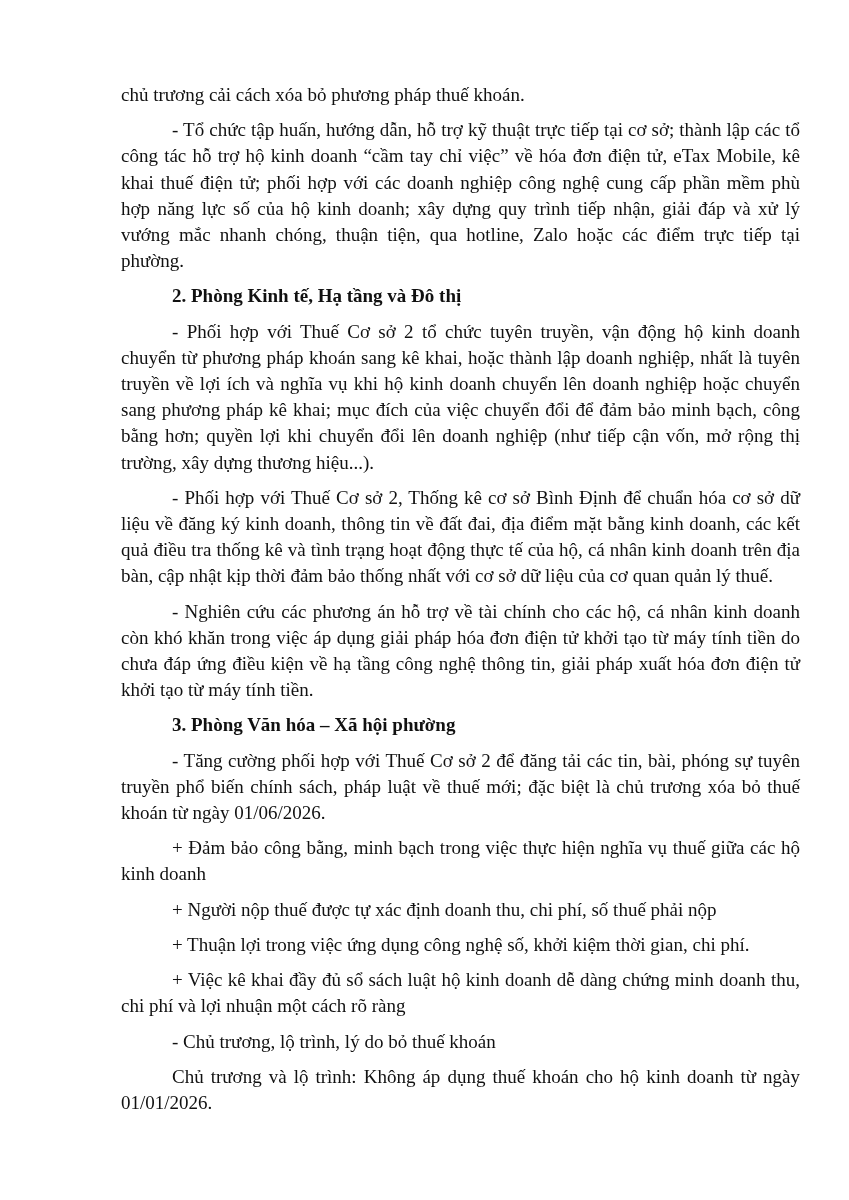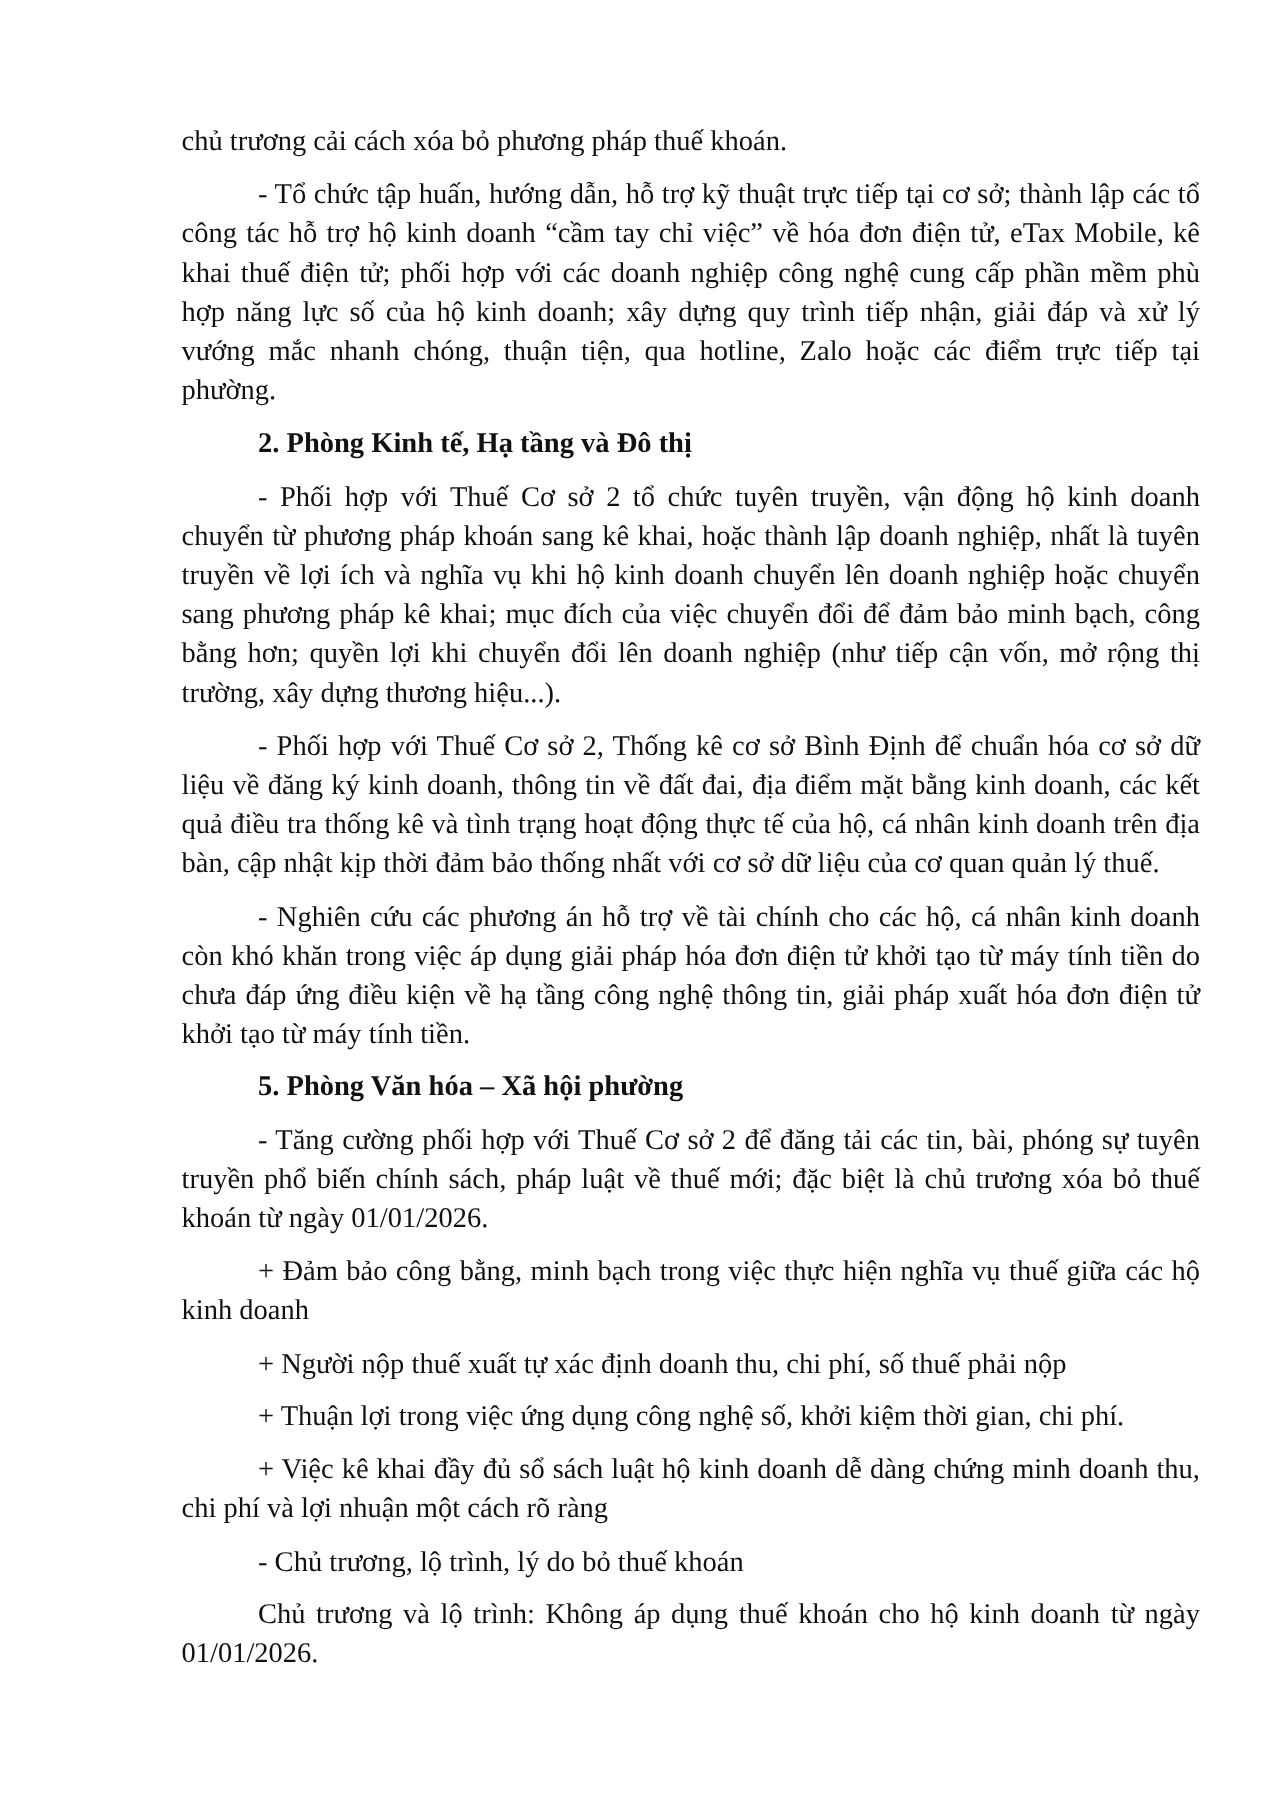--- a/index.html
+++ b/index.html
@@ -26,21 +26,21 @@
 </head>
 <body>
 
 <div class="page">
   <p class="p">chủ trương cải cách xóa bỏ phương pháp thuế khoán.</p>
   <p class="p indent">- Tổ chức tập huấn, hướng dẫn, hỗ trợ kỹ thuật trực tiếp tại cơ sở; thành lập các tổ công tác hỗ trợ hộ kinh doanh “cầm tay chỉ việc” về hóa đơn điện tử, eTax Mobile, kê khai thuế điện tử; phối hợp với các doanh nghiệp công nghệ cung cấp phần mềm phù hợp năng lực số của hộ kinh doanh; xây dựng quy trình tiếp nhận, giải đáp và xử lý vướng mắc nhanh chóng, thuận tiện, qua hotline, Zalo hoặc các điểm trực tiếp tại phường.</p>
   <p class="p heading">2. Phòng Kinh tế, Hạ tầng và Đô thị</p>
   <p class="p indent">- Phối hợp với Thuế Cơ sở 2 tổ chức tuyên truyền, vận động hộ kinh doanh chuyển từ phương pháp khoán sang kê khai, hoặc thành lập doanh nghiệp, nhất là tuyên truyền về lợi ích và nghĩa vụ khi hộ kinh doanh chuyển lên doanh nghiệp hoặc chuyển sang phương pháp kê khai; mục đích của việc chuyển đổi để đảm bảo minh bạch, công bằng hơn; quyền lợi khi chuyển đổi lên doanh nghiệp (như tiếp cận vốn, mở rộng thị trường, xây dựng thương hiệu...).</p>
   <p class="p indent">- Phối hợp với Thuế Cơ sở 2, Thống kê cơ sở Bình Định để chuẩn hóa cơ sở dữ liệu về đăng ký kinh doanh, thông tin về đất đai, địa điểm mặt bằng kinh doanh, các kết quả điều tra thống kê và tình trạng hoạt động thực tế của hộ, cá nhân kinh doanh trên địa bàn, cập nhật kịp thời đảm bảo thống nhất với cơ sở dữ liệu của cơ quan quản lý thuế.</p>
   <p class="p indent">- Nghiên cứu các phương án hỗ trợ về tài chính cho các hộ, cá nhân kinh doanh còn khó khăn trong việc áp dụng giải pháp hóa đơn điện tử khởi tạo từ máy tính tiền do chưa đáp ứng điều kiện về hạ tầng công nghệ thông tin, giải pháp xuất hóa đơn điện tử khởi tạo từ máy tính tiền.</p>
-  <p class="p heading">5. Phòng Văn hóa – Xã hội phường</p>
-  <p class="p indent">- Tăng cường phối hợp với Thuế Cơ sở 2 để đăng tải các tin, bài, phóng sự tuyên truyền phổ biến chính sách, pháp luật về thuế mới; đặc biệt là chủ trương xóa bỏ thuế khoán từ ngày 01/01/2026.</p>
+  <p class="p heading">3. Phòng Văn hóa – Xã hội phường</p>
+  <p class="p indent">- Tăng cường phối hợp với Thuế Cơ sở 2 để đăng tải các tin, bài, phóng sự tuyên truyền phổ biến chính sách, pháp luật về thuế mới; đặc biệt là chủ trương xóa bỏ thuế khoán từ ngày 01/06/2026.</p>
   <p class="p indent it">+ Đảm bảo công bằng, minh bạch trong việc thực hiện nghĩa vụ thuế giữa các hộ kinh doanh</p>
-  <p class="p indent it">+ Người nộp thuế xuất tự xác định doanh thu, chi phí, số thuế phải nộp</p>
+  <p class="p indent it">+ Người nộp thuế được tự xác định doanh thu, chi phí, số thuế phải nộp</p>
   <p class="p indent it">+ Thuận lợi trong việc ứng dụng công nghệ số, khởi kiệm thời gian, chi phí.</p>
   <p class="p indent it">+  Việc kê khai đầy đủ sổ sách luật hộ kinh doanh dễ dàng chứng minh doanh thu, chi phí và lợi nhuận một cách rõ ràng</p>
   <p class="p indent">- Chủ trương, lộ trình, lý do bỏ thuế khoán</p>
   <p class="p indent it">Chủ trương và lộ trình: Không áp dụng thuế khoán cho hộ kinh doanh từ ngày 01/01/2026.</p>
 </div>
 
 </body></html>

